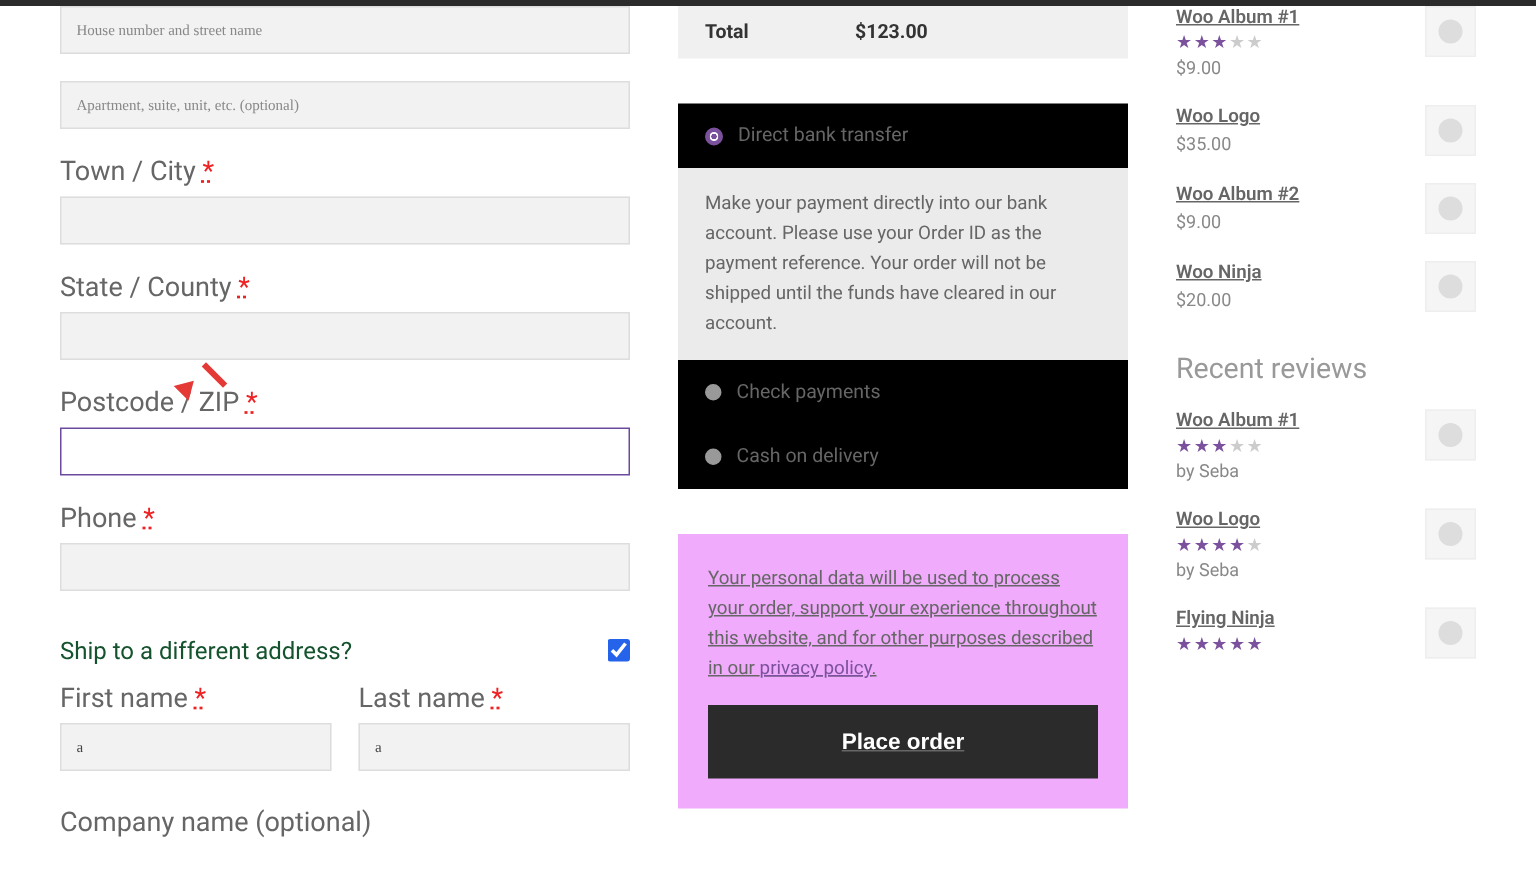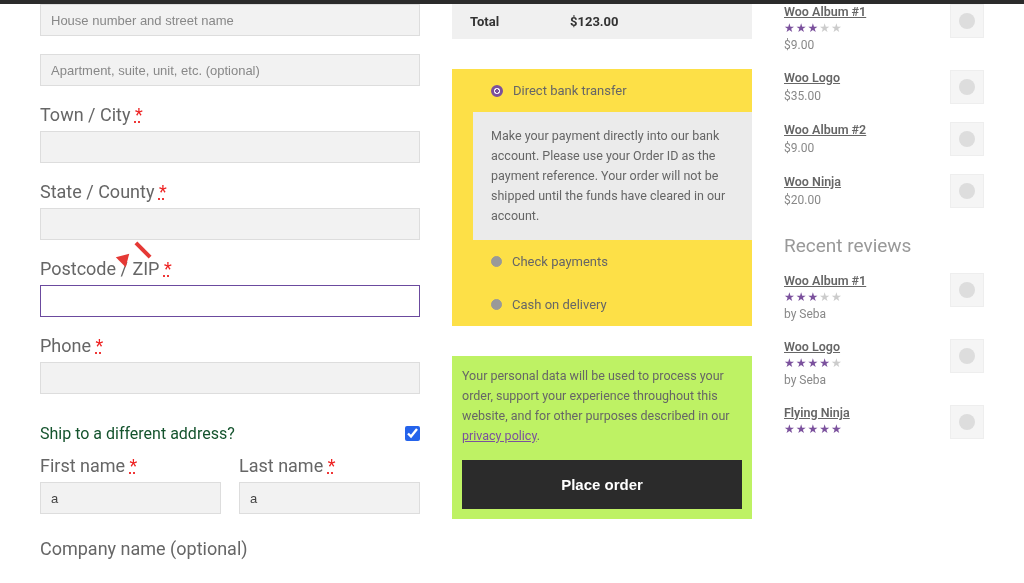--- a/index.html
+++ b/index.html
@@ -24,22 +24,23 @@
     
     .form-row { margin-bottom: 18px; }
     .form-label { display: block; font-size: 18px; color: #666; margin-bottom: 6px; }
     .required { color: #e22; text-decoration: underline dotted; }
     .form-input {
       width: 100%;
       height: 32px;
       padding: 6px 10px;
       border: 1px solid #ddd;
       background: #f2f2f2;
-      font-size: 13px;
+      font-size: 10px;
       color: #444;
+      font-family: Liberation Serif, serif;
     }
     .form-input::placeholder { color: #888; }
     .form-input.highlight { border: 1px solid #6b4a9e; background: #fff; }
     .section-head {
       display: flex;
       justify-content: space-between;
       align-items: center;
       margin: 30px 0 12px;
     }
     .section-head h3 { font-size: 16px; font-weight: 400; color: #14532d; }
@@ -67,28 +68,28 @@
     
     .total-row {
       display: flex;
       background: #f0f0f0;
       padding: 10px 18px;
       font-size: 13px;
       color: #333;
     }
     .total-row .label { flex: 0 0 100px; font-weight: bold; }
     .total-row .val { font-weight: bold; }
-    .payment-box { background: #fde047; margin-top: 30px; padding-left: 21px; }
+    .payment-box { background: #000000; margin-top: 30px; }
     .pay-opt { display: flex; align-items: center; padding: 14px 18px; gap: 10px; }
     .radio { width: 12px; height: 12px; border-radius: 50%; border: 3px solid #7b519d; display: inline-block; background: #fff; }
     .radio.on { border-color: #7b519d; background: radial-gradient(#7b519d 40%, #fff 45%); }
     .radio.off { border: 1px solid #999; width: 11px; height: 11px; background: #999; }
     .pay-opt span { color: #666; font-size: 13px; }
     .pay-desc { background: #ebebeb; padding: 14px 18px; font-size: 12.5px; line-height: 1.6; color: #666; }
-    .privacy-box { background: #bef264; padding: 10px; margin-top: 30px; font-size: 12.5px; line-height: 1.6; color: #666; }
+    .privacy-box { background: #f0abfc; padding: 20px; margin-top: 30px; font-size: 12.5px; line-height: 1.6; color: #666; text-decoration: underline; }
     .privacy-box a { color: #7b519d; text-decoration: underline; }
     .place-btn {
       display: block; width: 100%; background: #2b2b2b; color: #fff;
       border: none; padding: 16px; font-size: 15px; font-weight: 600;
       margin-top: 14px; cursor: pointer;
     }
 
     
     .product-item { display: flex; justify-content: space-between; margin-bottom: 18px; }
     .product-item .info a { color: #666; text-decoration: underline; font-weight: 600; font-size: 12.5px; }

